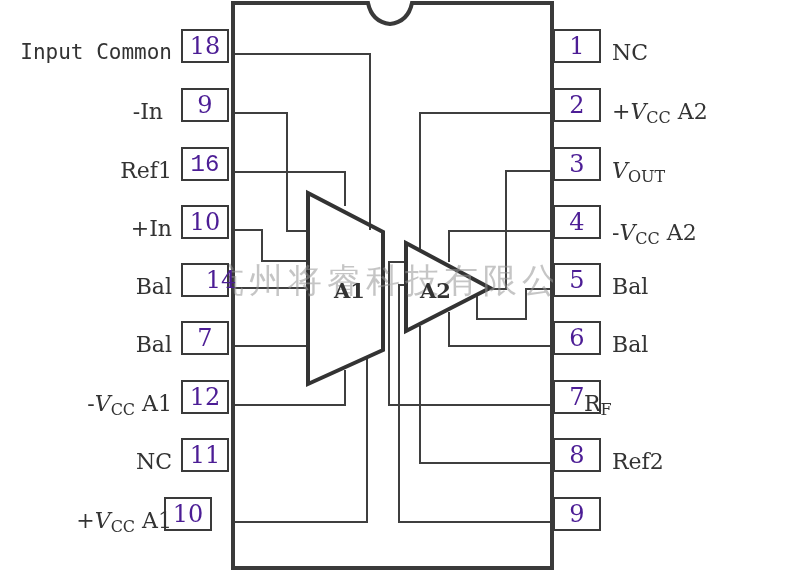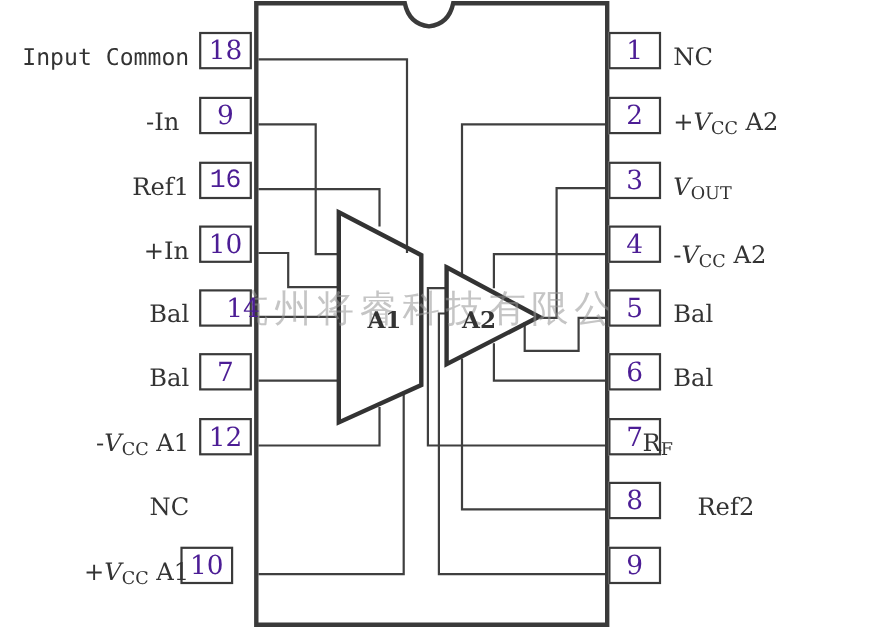--- a/index.html
+++ b/index.html
@@ -80,33 +80,34 @@
     <div class="pin-box" style="left: 181px; top: 147px; font-family: Liberation Mono, monospace;">16</div>
     <div class="pin-label left" style="top: 160px; right: 631px;"><span>Ref1</span></div>
     <div class="pin-box" style="left: 181px; top: 205px;">10</div>
     <div class="pin-label left" style="top: 218px; right: 631px;"><span>+In</span></div>
     <div class="pin-box" style="left: 181px; top: 263px; padding-left: 32px;">14</div>
     <div class="pin-label left" style="top: 276px; right: 631px;"><span>Bal</span></div>
     <div class="pin-box" style="left: 181px; top: 321px;">7</div>
     <div class="pin-label left" style="top: 334px; right: 631px;"><span>Bal</span></div>
     <div class="pin-box" style="left: 181px; top: 380px;">12</div>
     <div class="pin-label left" style="top: 393px; right: 631px;"><span>-</span><span class="it">V</span><sub>CC</sub><span> A1</span></div>
+    <div class="pin-box" style="left: 181px; top: 438px;">11</div>
     <div class="pin-label left" style="top: 451px; right: 631px;"><span>NC</span></div>
     <div class="pin-box" style="left: 164px; top: 497px;">10</div>
     <div class="pin-label left" style="top: 510px; right: 631px;"><span>+</span><span class="it">V</span><sub>CC</sub><span> A1</span></div>
     <div class="pin-box" style="left: 553px; top: 29px;">1</div>
     <div class="pin-label right" style="top: 42px; left: 612px;"><span>NC</span></div>
     <div class="pin-box" style="left: 553px; top: 88px;">2</div>
     <div class="pin-label right" style="top: 101px; left: 612px;"><span>+</span><span class="it">V</span><sub>CC</sub><span> A2</span></div>
     <div class="pin-box" style="left: 553px; top: 147px;">3</div>
     <div class="pin-label right" style="top: 160px; left: 612px;"><span></span><span class="it">V</span><sub>OUT</sub><span></span></div>
     <div class="pin-box" style="left: 553px; top: 205px;">4</div>
     <div class="pin-label right" style="top: 222px; left: 612px;"><span>-</span><span class="it">V</span><sub>CC</sub><span> A2</span></div>
     <div class="pin-box" style="left: 553px; top: 263px;">5</div>
     <div class="pin-label right" style="top: 276px; left: 612px;"><span>Bal</span></div>
     <div class="pin-box" style="left: 553px; top: 321px;">6</div>
     <div class="pin-label right" style="top: 334px; left: 612px;"><span>Bal</span></div>
     <div class="pin-box" style="left: 553px; top: 380px;">7</div>
     <div class="pin-label right" style="top: 393px; left: 584px;"><span></span><span class="">R</span><sub>F</sub><span></span></div>
     <div class="pin-box" style="left: 553px; top: 438px;">8</div>
-    <div class="pin-label right" style="top: 451px; left: 612px; margin-left: 22px;"><span>Ref2</span></div>
+    <div class="pin-label right" style="top: 451px; left: 612px;"><span>Ref2</span></div>
     <div class="pin-box" style="left: 553px; top: 497px;">9</div>
   </div>
 
 </body></html>

